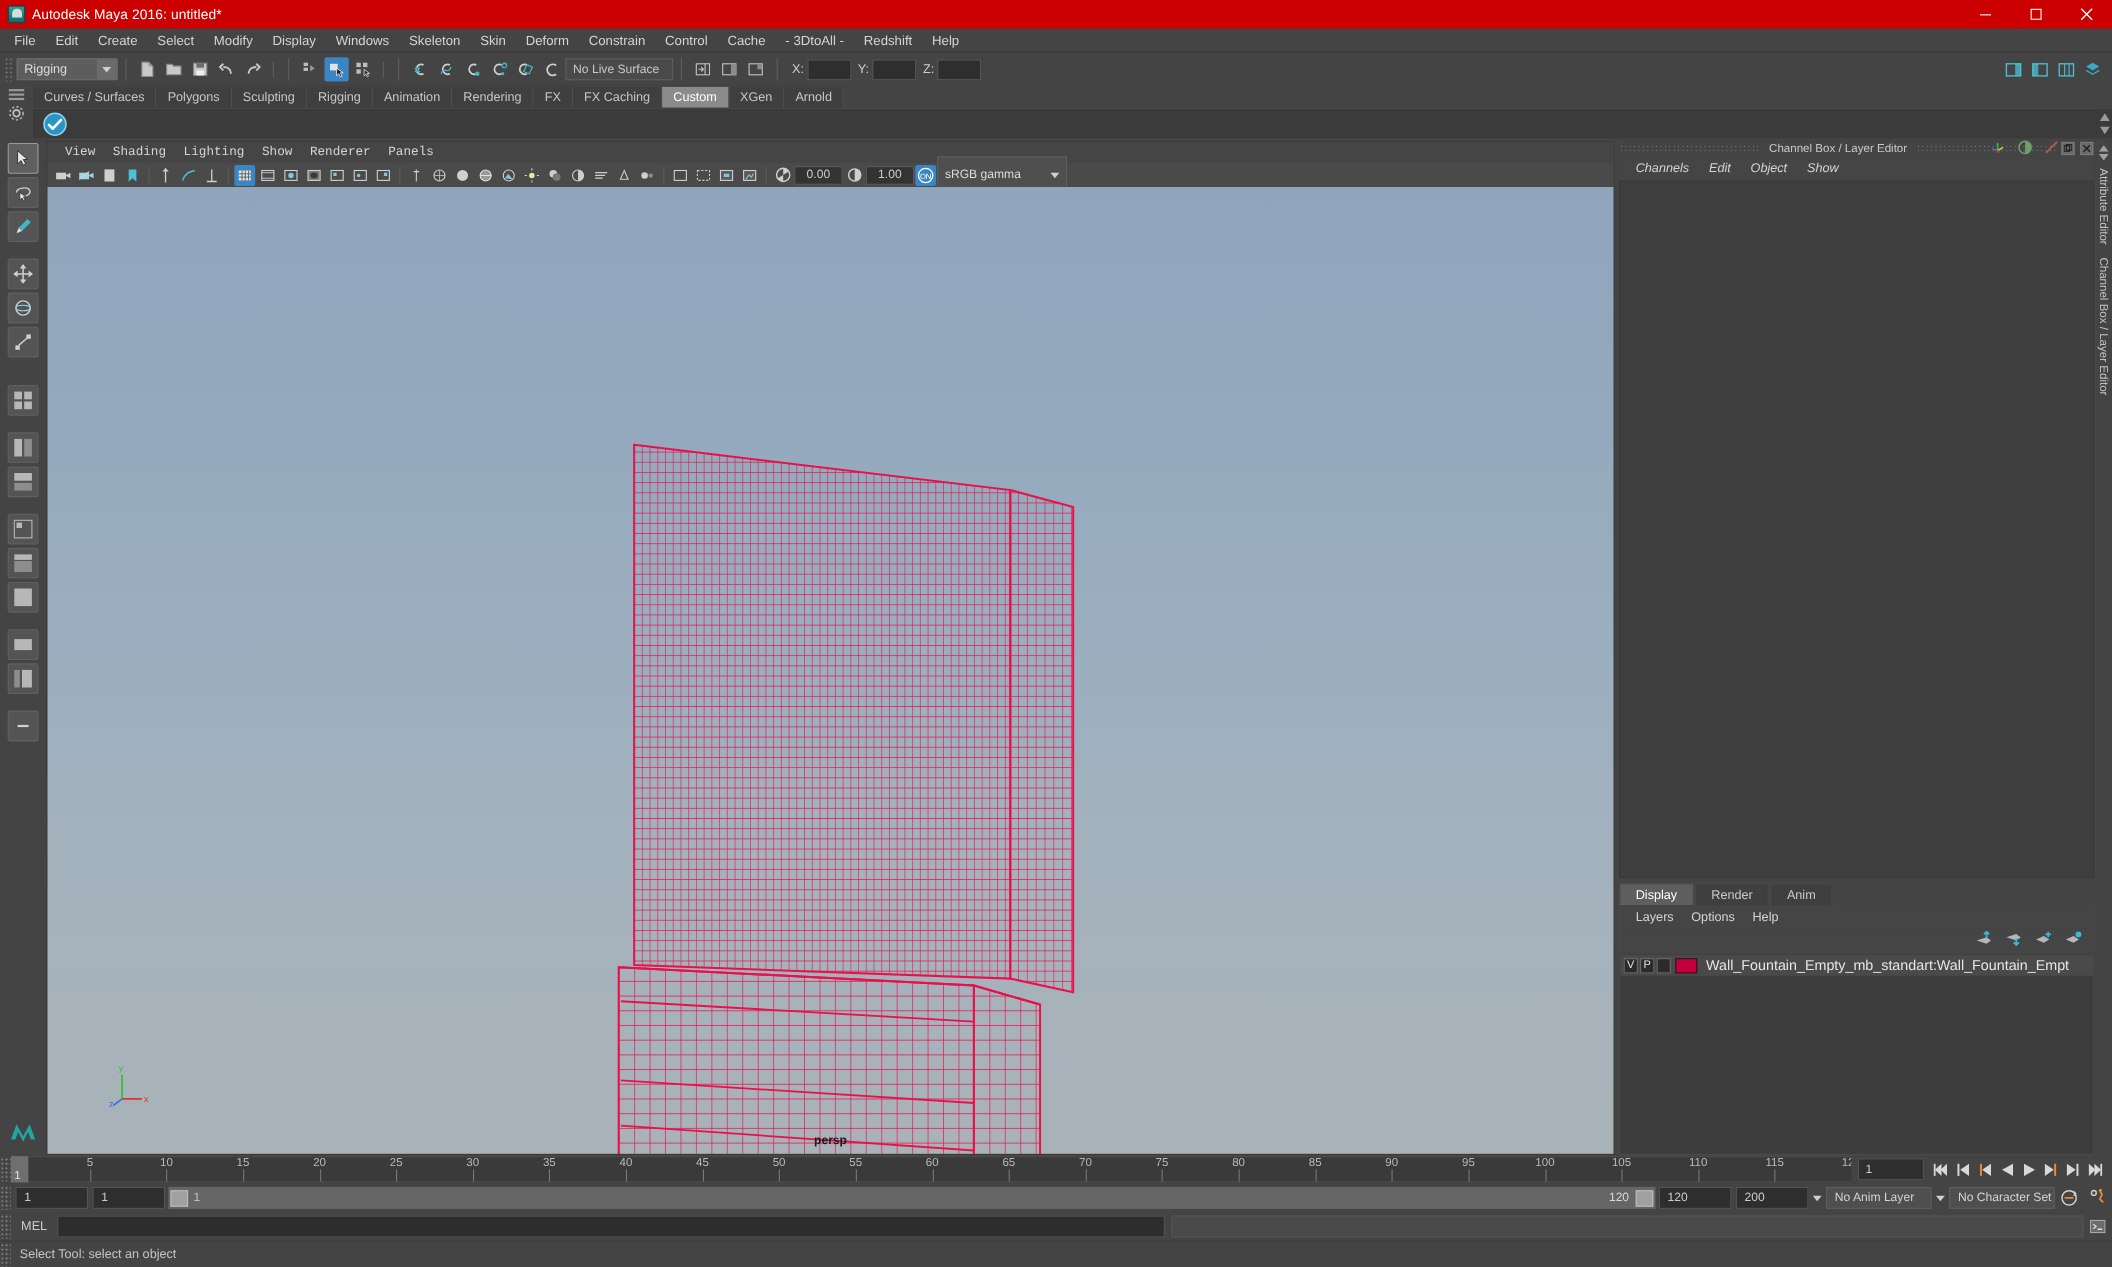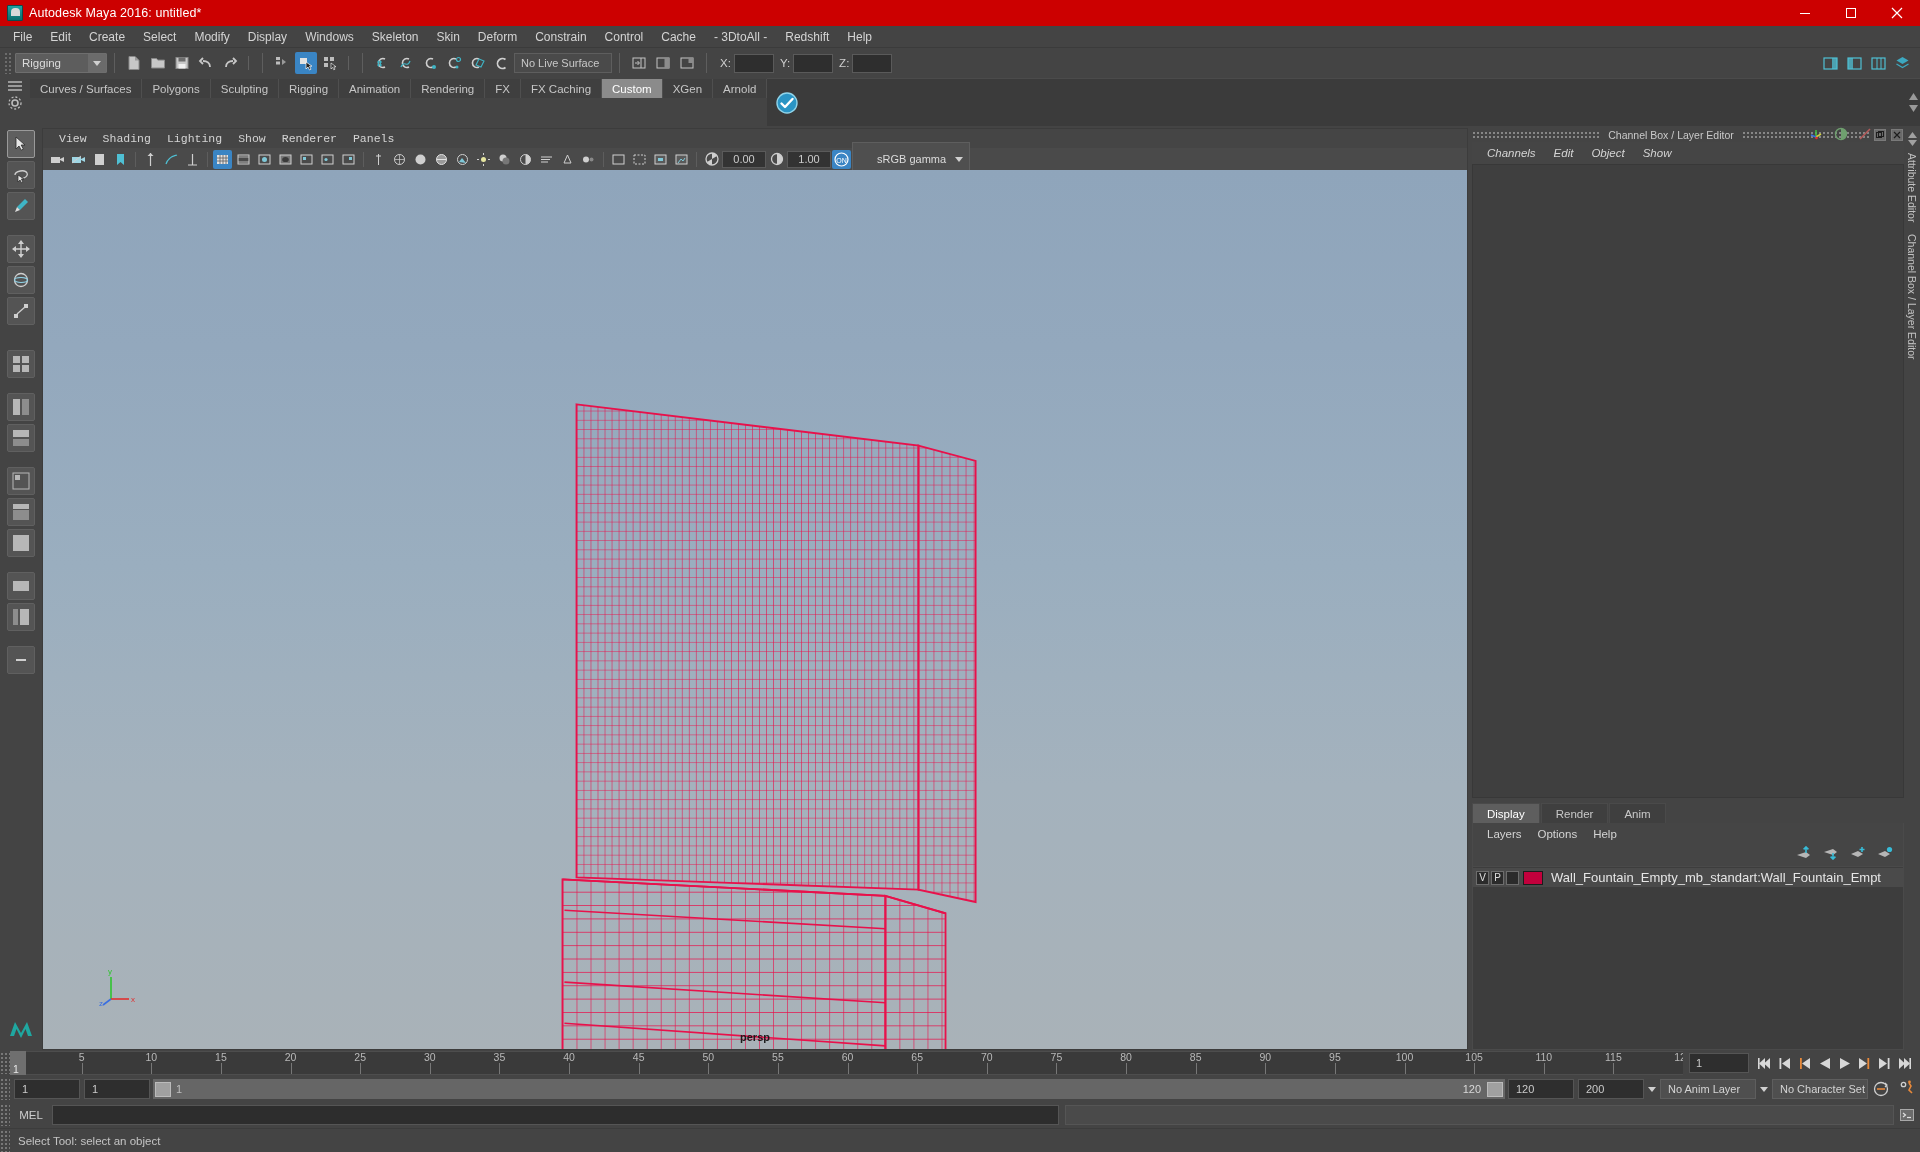--- a/index.html
+++ b/index.html
@@ -84,21 +84,21 @@
 
   
   .shelf-wrap { flex: 0 0 48px; display: flex; background: #444444; }
   .shelf-left {
     width: 30px; flex: 0 0 30px; display: flex; flex-direction: column;
     align-items: center; padding-top: 3px; gap: 5px;
   }
   .shelf-hamburger { width: 14px; height: 10px; display:flex; flex-direction:column; justify-content:space-between; }
   .shelf-hamburger i { display:block; height:2px; background:#9a9a9a; }
   .shelf-gear { width: 14px; height: 14px; }
-  .shelf-body { flex: 1; display: flex; min-width:0; }
+  .shelf-body { flex: 1; display: flex; flex-direction: column; min-width:0; }
   .shelf-tabs { height: 20px; display: flex; align-items: flex-end; background: #444; }
   .shelf-tab {
     height: 19px; padding: 0 10px; font-size: 11.5px; color: #c6c6c6;
     background: #3f3f3f; border-right: 1px solid #4f4f4f;
     display: flex; align-items: center; white-space: nowrap;
   }
   .shelf-tab.active { background: #8b8b8b; color: #ffffff; }
   .shelf-items {
     flex: 1; background: #3b3b3b; display: flex; align-items: center; padding-left: 6px;
     border-top: 1px solid #4b4b4b;
@@ -137,21 +137,21 @@
   .panel-toolbar {
     height: 22px; background: #4a4a4a; display: flex; align-items: center; flex: 0 0 22px;
     padding-left: 4px; border-left: 1px solid #3c3c3c; border-right: 1px solid #3c3c3c;
   }
   .vbtn { width: 19px; height: 19px; display:flex; align-items:center; justify-content:center; margin:0 1px; border-radius:2px; }
   .vbtn.on { background: #3a85c4; }
   .vsep { width:1px; height:15px; background:#5d5d5d; margin:0 4px; flex:0 0 1px; }
   .vfield { width: 44px; height: 17px; background: #333333; border: 1px solid #5a5a5a;
     color: #cccccc; font-size: 11px; display:flex; align-items:center; justify-content:center; }
   .vcombo { width: 118px; height: 34px; background: #4f4f4f; border: 1px solid #5e5e5e;
-    color: #dcdcdc; font-size: 11px; display:flex; align-items:center; padding-left:24px; position:relative; }
+    color: #dcdcdc; font-size: 11px; display:flex; align-items:center; padding-left:6px; position:relative; }
   .vcombo .arrow { position:absolute; right:2px; top:0; bottom:0; width:16px; display:flex; align-items:center; justify-content:center; }
 
   .viewport {
     flex: 1 1 auto; position: relative; min-height: 0; overflow: hidden;
     background: linear-gradient(180deg, #8fa5bb 0%, #93a8bd 20%, #9aaebf 45%, #a4b2bd 70%, #a9b2b8 100%);
     border: 1px solid #3c3c3c; border-top: none;
   }
   .viewport svg { position: absolute; inset: 0; width: 100%; height: 100%; }
   .persp-label {
     position: absolute; left: 0; right: 0; bottom: 6px; text-align: center;

